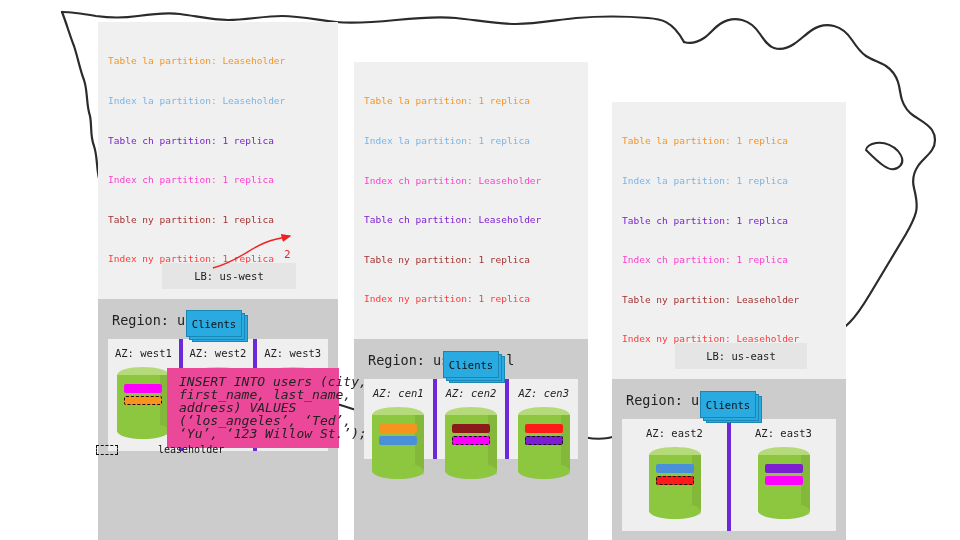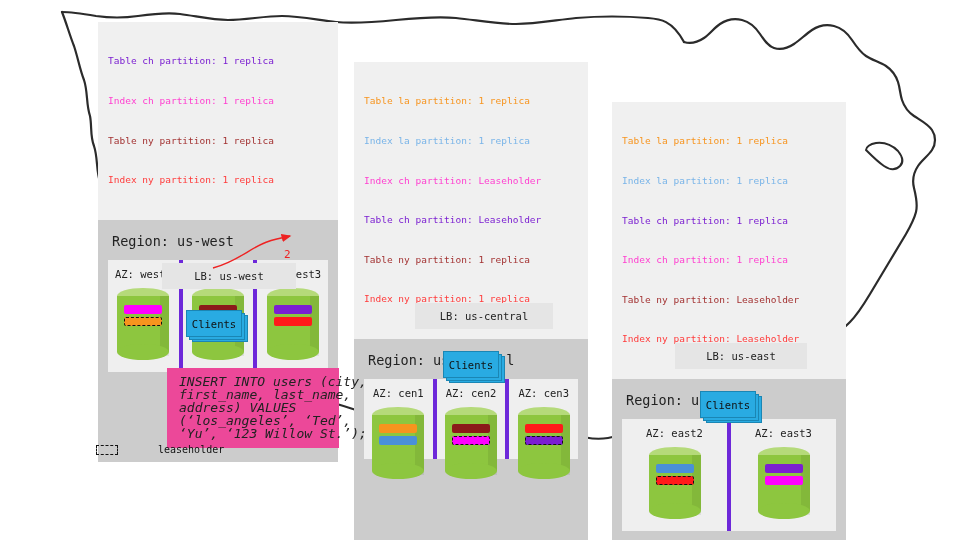--- a/index.html
+++ b/index.html
@@ -223,20 +223,22 @@
     <path fill="none" stroke="#2b2b2b" stroke-width="2.2" stroke-linejoin="round" stroke-linecap="round" d="M62,12 C72,12 84,14 96,16 C110,18 124,18 138,16 C152,14 166,12 180,14
          C196,16 212,20 228,20 C246,20 264,16 282,16 C300,16 318,20 336,22
          C356,24 376,22 396,20 C416,18 436,16 456,18 C476,20 496,24 516,24
          C536,24 556,20 576,18 C600,16 624,16 648,18 C660,19 672,20 684,42"></path>
     <path fill="none" stroke="#2b2b2b" stroke-width="2" stroke-linejoin="round" stroke-linecap="round" d="M866,150 C872,156 878,162 884,166 C890,170 896,170 900,166
          C904,162 902,156 898,151 C892,145 884,142 876,143 C870,144 866,147 866,150 Z"></path>
   </svg>
 
   <div class="cluster" style="left:98px; top:22px; width:240px;">
     <div class="partinfo">
+      <span class="ln" style="color:#f7941e">Table la partition: Leaseholder</span>
+      <span class="ln" style="color:#79b4e8">Index la partition: Leaseholder</span>
       <span class="ln" style="color:#7b1fd1">Table ch partition: 1 replica</span>
       <span class="ln" style="color:#ff3fd0">Index ch partition: 1 replica</span>
       <span class="ln" style="color:#a33232">Table ny partition: 1 replica</span>
       <span class="ln" style="color:#ff3b3b">Index ny partition: 1 replica</span>
     </div>
     <div class="regionbox" style="height:232px;">
       <div class="region-title">Region: us-west</div>
       <div class="az-row" style="height:112px;">
         <div class="az">
           <div class="az-title">AZ: west1</div>
@@ -293,21 +295,21 @@
     <div class="partinfo">
       <span class="ln" style="color:#f7941e">Table la partition: 1 replica</span>
       <span class="ln" style="color:#79b4e8">Index la partition: 1 replica</span>
       <span class="ln" style="color:#ff3fd0">Index ch partition: Leaseholder</span>
       <span class="ln" style="color:#7b1fd1">Table ch partition: Leaseholder</span>
       <span class="ln" style="color:#a33232">Table ny partition: 1 replica</span>
       <span class="ln" style="color:#ff3b3b">Index ny partition: 1 replica</span>
     </div>
     <div class="regionbox" style="height:242px;">
       <div class="region-title">Region: us-central</div>
-      <div class="az-row" style="height:80px;">
+      <div class="az-row" style="height:80px;font-style:italic;">
         <div class="az">
           <div class="az-title">AZ: cen1</div>
           <div class="cyl">
             <div class="topcap"></div>
             <div class="body"></div>
             <div class="shade"></div>
             <div class="botcap"></div>
             <div class="replicas">
               <div class="rep" style="background:#f7941e"></div>
               <div class="rep" style="background:#4a90d9"></div>
@@ -336,21 +338,20 @@
             <div class="botcap"></div>
             <div class="replicas">
               <div class="rep" style="background:#ff1a1a"></div>
               <div class="rep lease" style="background:#7b1fd1"></div>
             </div>
           </div>
         </div>
       </div>
     </div>
   </div>
-  <div class="lb" style="left:415px; top:303px; width:110px;">LB: us-central</div>
   <div class="clients-wrap" style="left:443px; top:351px;">
     <div class="clients-stack">
       <div class="sheet s3"></div>
       <div class="sheet s2"></div>
       <div class="sheet s1">Clients</div>
     </div>
   </div>
 
   <div class="cluster" style="left:612px; top:102px; width:234px;">
     <div class="partinfo">

